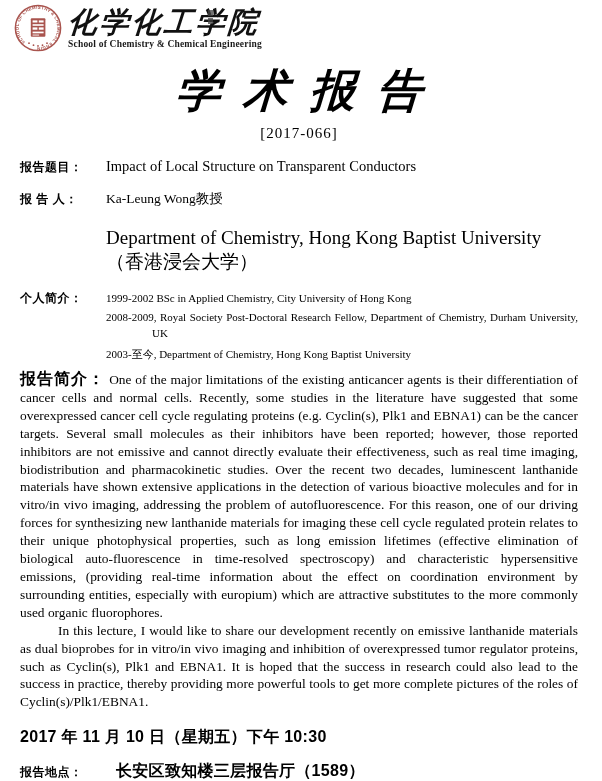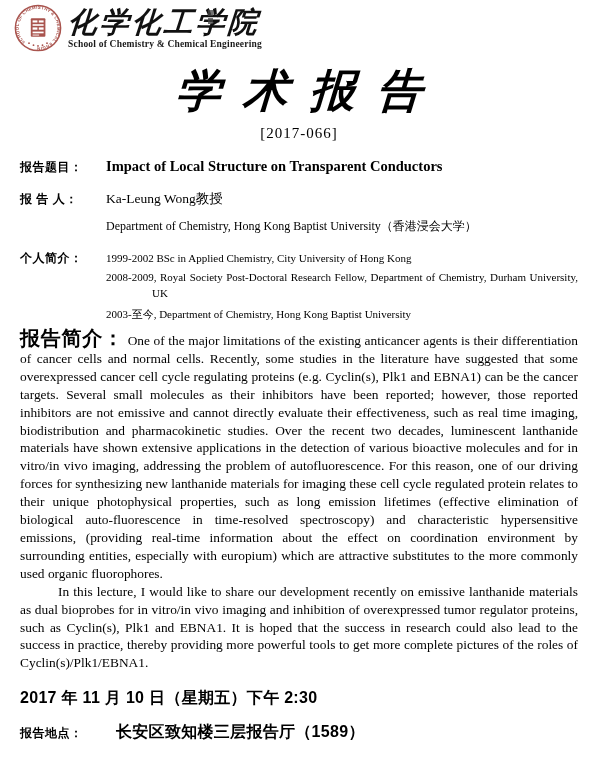--- a/index.html
+++ b/index.html
@@ -44,37 +44,37 @@
     text-align:center;margin-top:9px;font-size:15px;letter-spacing:1px;
   }
   
   .rows{margin-top:16px;}
   .row{display:grid;grid-template-columns:86px 1fr;align-items:baseline;}
   .label{
     font-family:"Liberation Sans","DejaVu Sans",sans-serif;
     font-weight:bold;font-size:12px;letter-spacing:.5px;white-space:nowrap;
   }
   .row-topic{margin-top:4px;}
-  .topic-text{font-weight:bold;font-size:14.5px;}
+  .topic-text{font-weight:normal;font-size:14.5px;}
   .row-speaker{margin-top:13px;}
   .speaker-name{font-size:13.5px;}
-  .speaker-affil{font-size:12px;margin-top:10px;}
+  .speaker-affil{font-size:19px;margin-top:19px;}
   .row-bio{margin-top:15px;}
   .bio-item{font-size:11px;line-height:16px;}
   .bio-item + .bio-item{margin-top:12px;}
   .bio-item.wrap{
     text-align:justify;padding-left:46px;text-indent:-46px;margin-top:3px;
   }
   .bio-item.last{margin-top:5px;}
   
   .abstract{margin-top:8px;}
   .abstract p{
     margin:0;font-size:13.4px;line-height:17.9px;text-align:justify;
   }
-  .abstract .label{font-size:20px;line-height:17px;margin-right:4px;}
+  .abstract .label{font-size:16px;line-height:17px;margin-right:4px;}
   .abstract .p2{text-indent:38px;}
   
   .row-time{margin-top:16px;}
   .row-venue{margin-top:13px;}
   .bold-line{
     font-weight:bold;font-size:16px;letter-spacing:.3px;
     font-family:"Liberation Sans","DejaVu Sans",sans-serif;
   }
   .row-time .label,.row-venue .label{width:96px;}
   .row-time,.row-venue{display:flex;align-items:baseline;}
@@ -146,21 +146,21 @@
     </div>
 
     <div class="abstract">
       <p>
         <span class="label">报告简介：</span><span>One of the major limitations of the existing anticancer agents is their differentiation of cancer cells and normal cells. Recently, some studies in the literature have suggested that some overexpressed cancer cell cycle regulating proteins (e.g. Cyclin(s), Plk1 and EBNA1) can be the cancer targets. Several small molecules as their inhibitors have been reported; however, those reported inhibitors are not emissive and cannot directly evaluate their effectiveness, such as real time imaging, biodistribution and pharmacokinetic studies. Over the recent two decades, luminescent lanthanide materials have shown extensive applications in the detection of various bioactive molecules and for in vitro/in vivo imaging, addressing the problem of autofluorescence. For this reason, one of our driving forces for synthesizing new lanthanide materials for imaging these cell cycle regulated protein relates to their unique photophysical properties, such as long emission lifetimes (effective elimination of biological auto-fluorescence in time-resolved spectroscopy) and characteristic hypersensitive emissions, (providing real-time information about the effect on coordination environment by surrounding entities, especially with europium) which are attractive substitutes to the more commonly used organic fluorophores.</span>
       </p>
       <p class="p2">In this lecture, I would like to share our development recently on emissive lanthanide materials as dual bioprobes for in vitro/in vivo imaging and inhibition of overexpressed tumor regulator proteins, such as Cyclin(s), Plk1 and EBNA1. It is hoped that the success in research could also lead to the success in practice, thereby providing more powerful tools to get more complete pictures of the roles of Cyclin(s)/Plk1/EBNA1.</p>
     </div>
 
     <div class="row-time bold-line">
-      <span>2017 年 11 月 10 日（星期五）下午 2:30</span>
+      <span>2017 年 11 月 10 日（星期五）下午 10:30</span>
     </div>
 
     <div class="row-venue bold-line">
       <span class="label">报告地点：</span>
       <span>长安区致知楼三层报告厅（1589）</span>
     </div>
 
   </div>
 
 </div>

